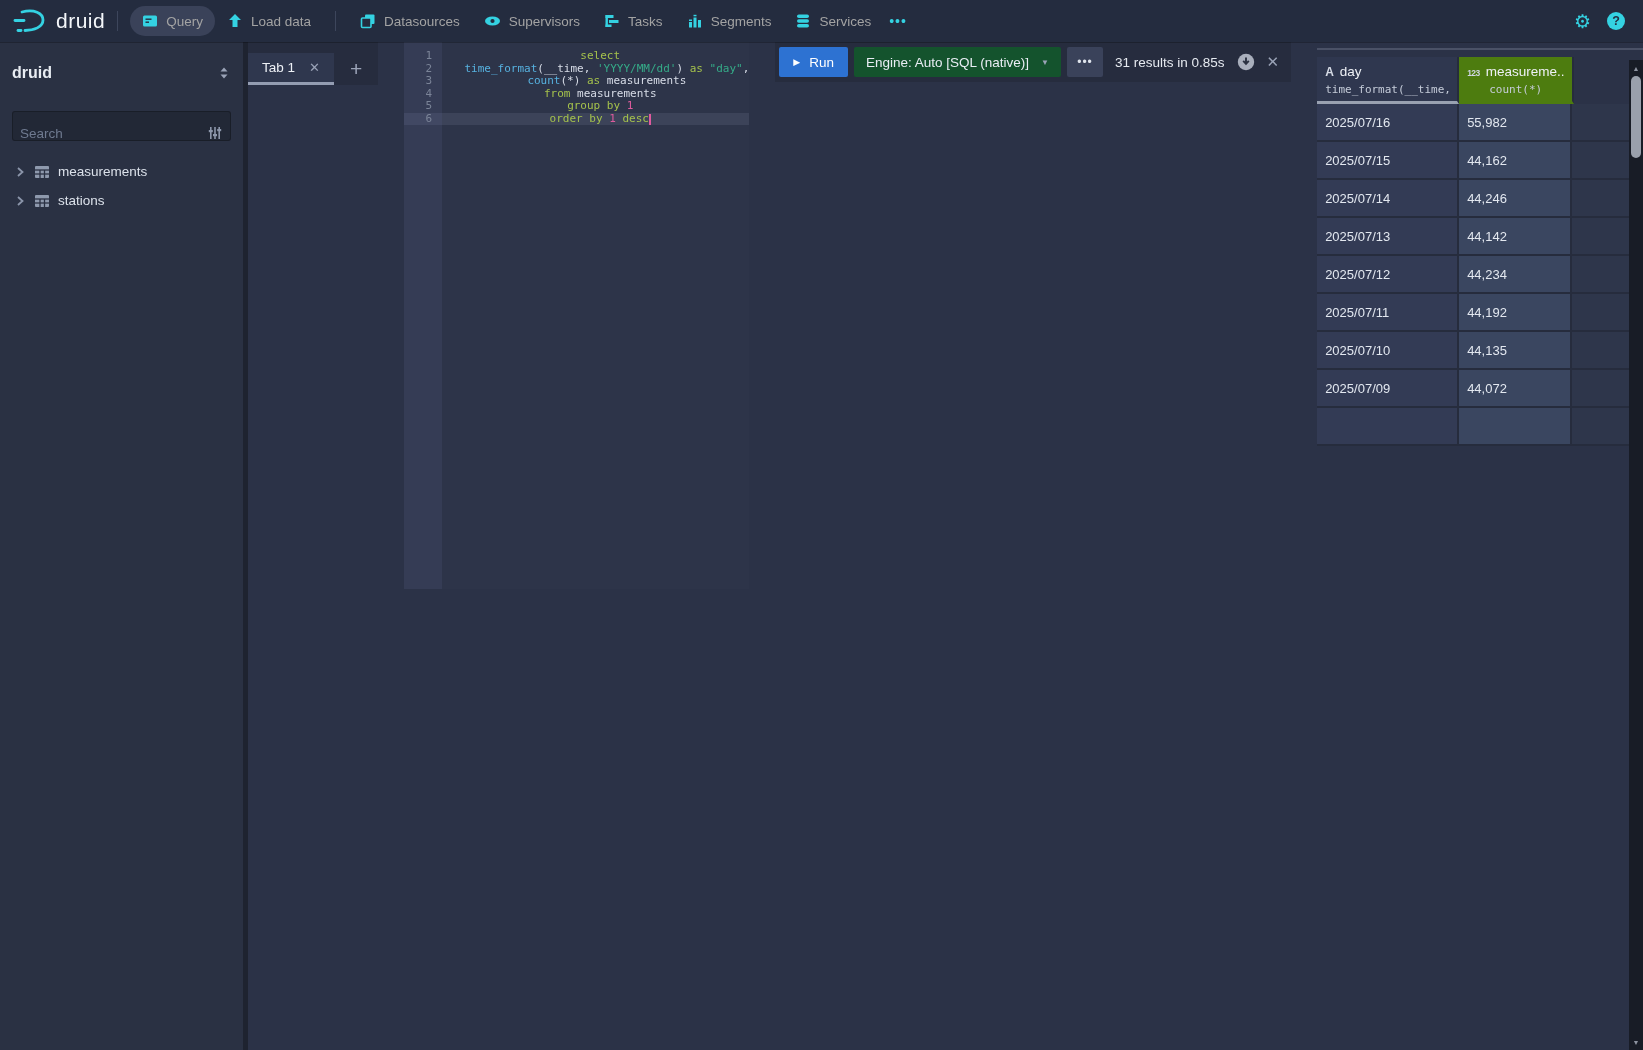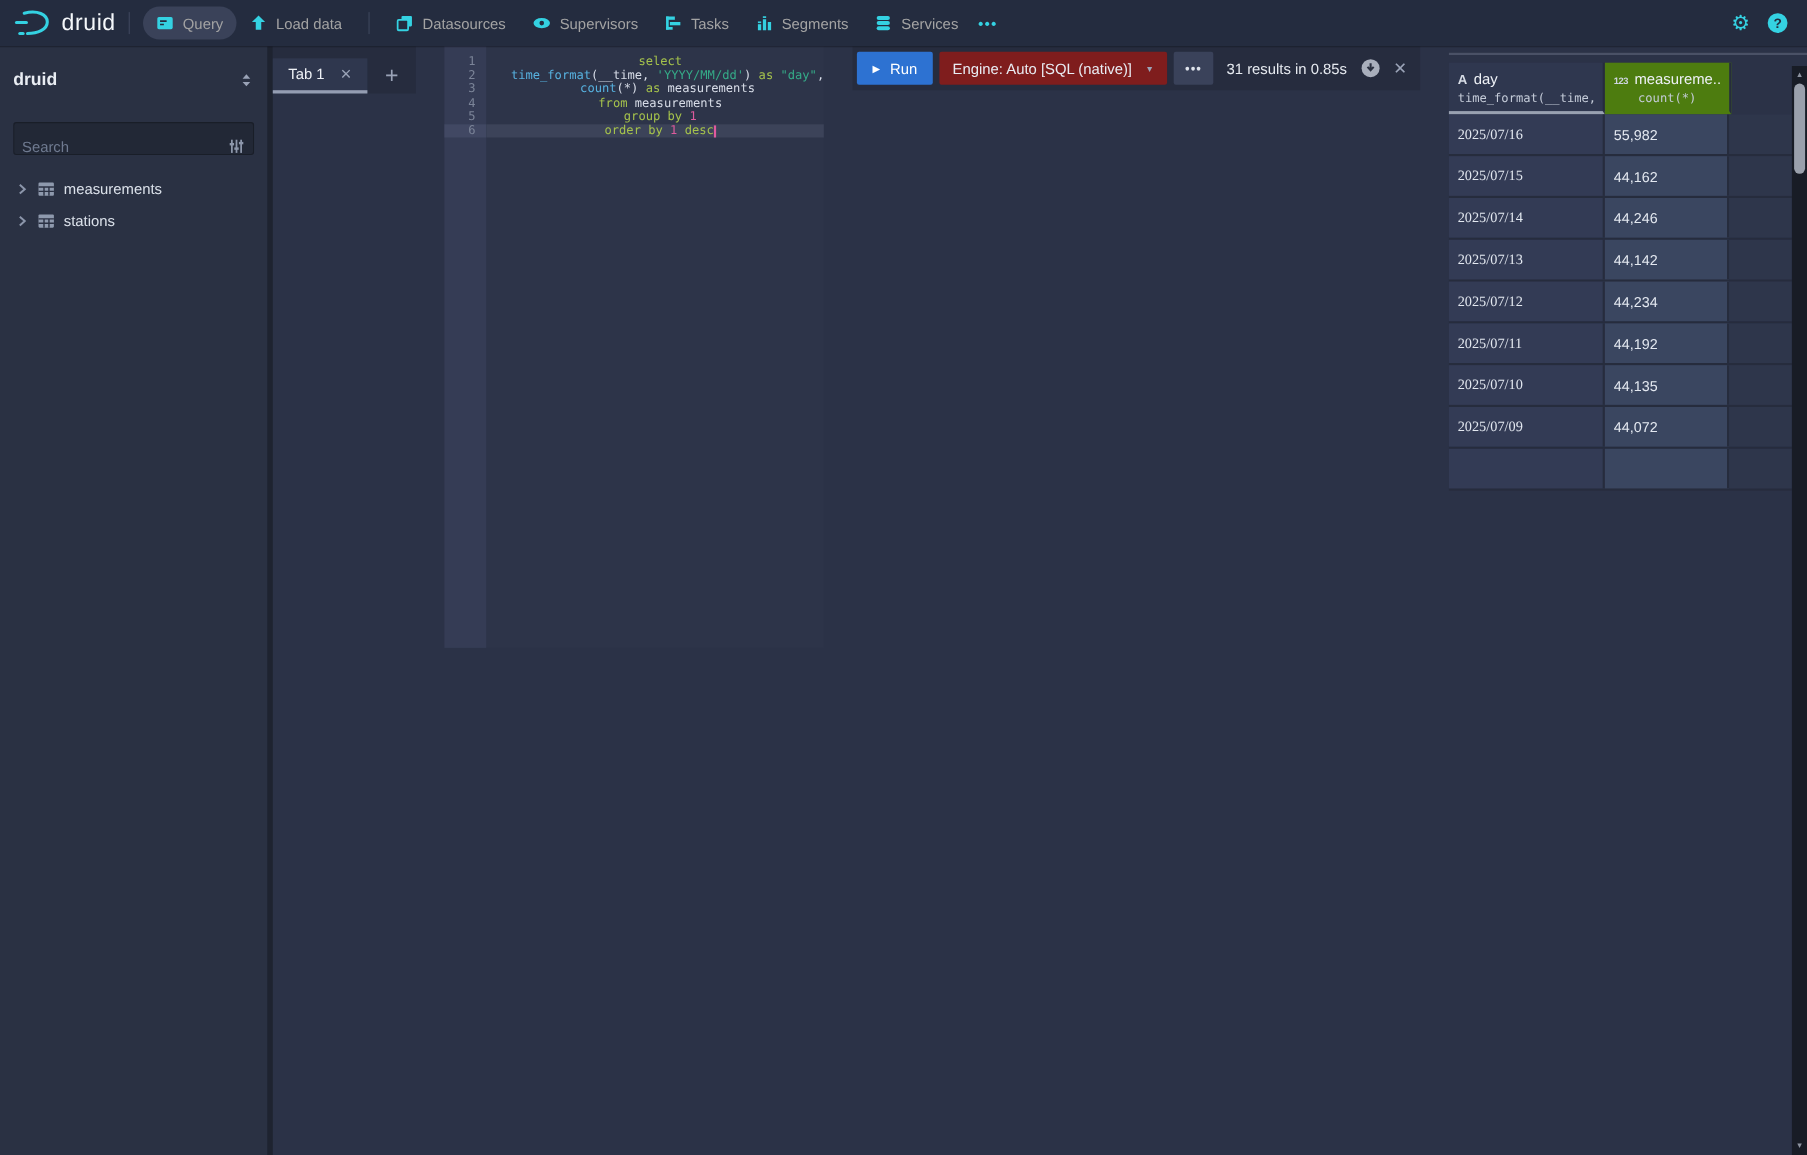--- a/index.html
+++ b/index.html
@@ -68,21 +68,21 @@
   .cursor { display:inline-block; width:2px; height:11px; background:#e05a9e;
             vertical-align:text-bottom; }
 
   
   .runbar { height:40px; flex:none; background:#262c3e; display:flex; align-items:center;
             padding:0 12px 0 4px; gap:6px; }
   .run-btn { height:30px; padding:0 14px; background:#2d72d2; border:none; border-radius:2px;
              color:#fff; font-size:13.5px; display:flex; align-items:center; gap:9px;
              cursor:pointer; font-family:"Liberation Sans",sans-serif; }
   .run-play { font-size:9px; }
-  .engine-btn { height:30px; padding:4px 12px; background:#7f1d1d; border:none; border-radius:2px;
+  .engine-btn { height:30px; padding:4px 12px; background:#14532d; border:none; border-radius:2px;
                 color:#e9edf4; font-size:13.5px; display:flex; align-items:center; gap:12px;
                 cursor:pointer; font-family:"Liberation Sans",sans-serif; }
   .caret-down { font-size:8px; color:#9aa3b7; }
   .more-btn { height:30px; width:36px; background:#3a425a; border:none; border-radius:2px;
               color:#dfe4ec; font-size:12px; letter-spacing:1px; cursor:pointer; }
   .rb-spacer { flex:1; }
   .status-text { color:#e6eaf0; font-size:13.5px; margin-right:6px; }
   .dl-icon { width:18px; height:18px; cursor:pointer; }
   .rb-close { color:#9aa3b7; font-size:15px; cursor:pointer; margin-left:6px; }
 
@@ -96,21 +96,21 @@
   .h-cell.c2 { width:115px; background:#4d7c0f; border-bottom:3px solid transparent;text-align:center; }
   .h-name { display:flex; align-items:baseline; gap:6px; color:#eef1f6; font-size:13.5px;
             white-space:nowrap; overflow:hidden; }
   .type-a { font-weight:bold; font-size:12px; color:#d7dce6; }
   .type-123 { font-weight:bold; font-size:8.5px; color:#cfd6e2; letter-spacing:-.5px; }
   .h-expr { margin-top:4px; font-family:"DejaVu Sans Mono",monospace; font-size:11px;
             color:#c5ccd9; white-space:nowrap; overflow:hidden; }
   .t-row { display:flex; height:38px; border-bottom:2px solid #262c3d; }
   .t-cell { display:flex; align-items:center; padding-left:8px; color:#e3e8f0;
             font-size:13px; border-right:2px solid #262c3d; cursor:pointer; }
-  .t-cell.c1 { width:142px; background:#333b55;font-family:Liberation Serif, serif; }
+  .t-cell.c1 { width:142px; background:#333b55; }
   .t-cell.c2 { width:113px; background:#3a4660; }
   .t-fill { flex:1; background:#2e364b; border-right:none; cursor:default; }
 
   
   .v-scroll { position:absolute; right:0; top:18px; bottom:0; width:14px; background:#181c26; }
   .v-arrow { position:absolute; left:0; width:14px; height:12px; color:#8d93a0; font-size:7px;
              display:flex; align-items:center; justify-content:center; cursor:pointer; }
   .v-arrow.up { top:2px; } .v-arrow.down { bottom:2px; }
   .v-thumb { position:absolute; left:2px; top:16px; width:10px; height:82px;
              background:#9aa0ac; border-radius:5px; cursor:pointer; }

